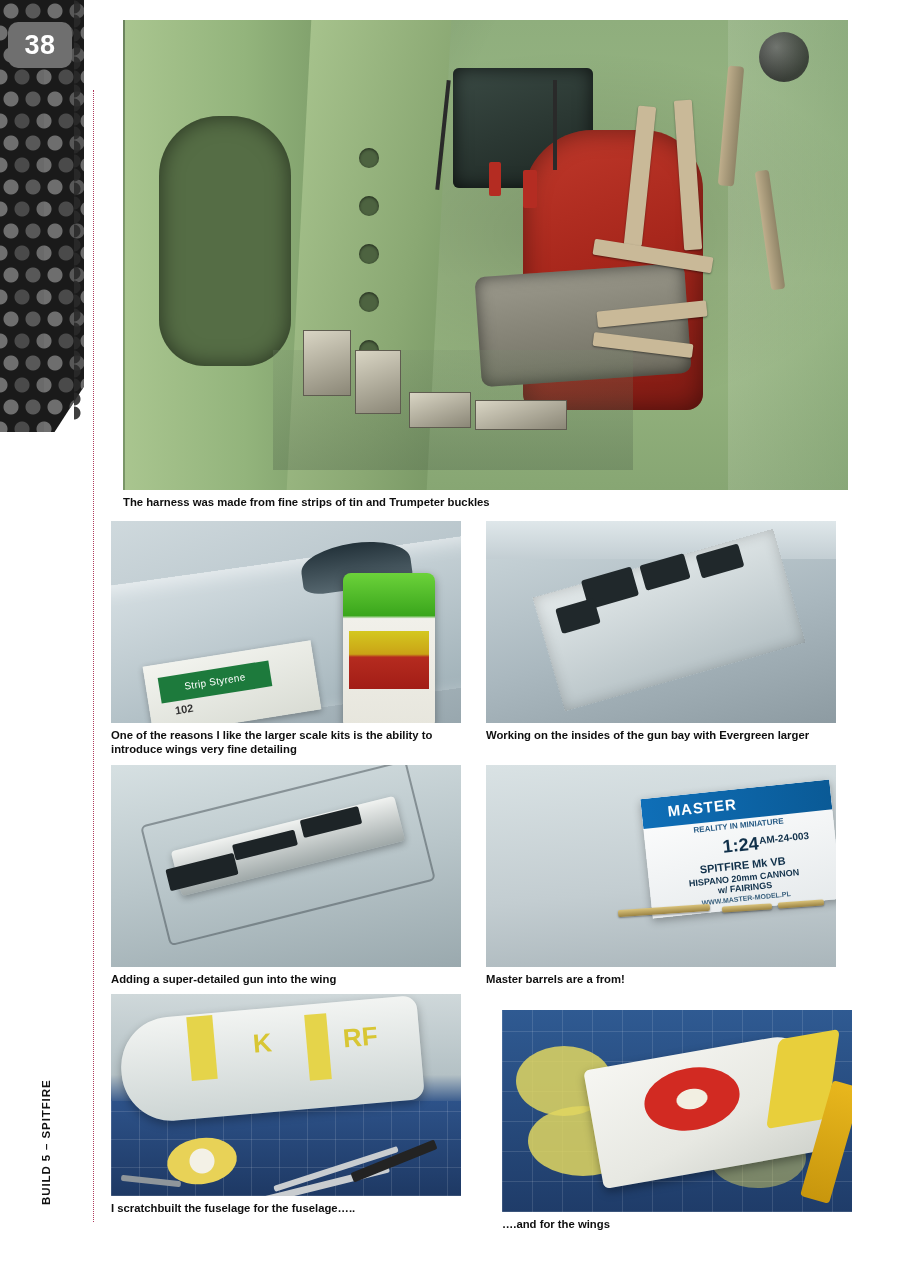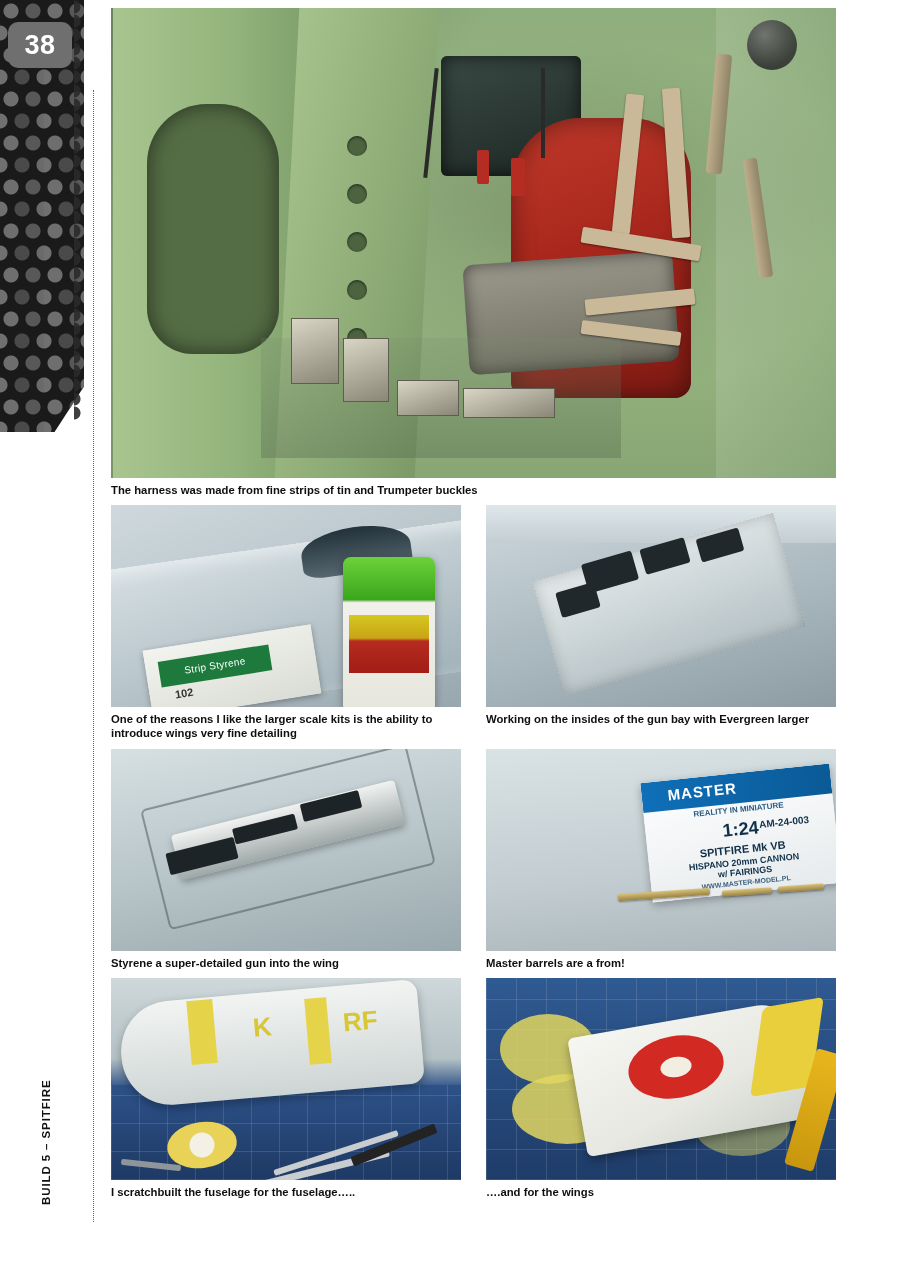--- a/index.html
+++ b/index.html
@@ -485,21 +485,21 @@
   <div class="rail-texture"></div>
   <div class="rail-wave"></div>
   <div class="rail-wave-white"></div>
   <div class="page-number-badge">38</div>
   <div class="dotted-rule"></div>
   <div class="side-title">BUILD 5 – SPITFIRE</div>
 </div>
 
 <div class="content">
 
-  <figure style="margin:0">
+  <figure style="margin:12px">
     <div class="photo hero">
 
       <div class="frame-left"></div>
       <div class="frame-cut"></div>
       <div class="bulkhead"></div>
       <div class="bh-hole" style="left:236px; top:128px;"></div>
       <div class="bh-hole" style="left:236px; top:176px;"></div>
       <div class="bh-hole" style="left:236px; top:224px;"></div>
       <div class="bh-hole" style="left:236px; top:272px;"></div>
       <div class="bh-hole" style="left:236px; top:320px;"></div>
@@ -565,21 +565,21 @@
   <div class="grid-row">
     <figure class="cell" style="margin:0">
       <div class="photo p-wing-gun">
 
         <div class="trough"></div>
         <div class="gun-body"></div>
         <div class="dark-slot" style="left:56px; top:96px; width:70px; height:22px; transform:rotate(-14deg);"></div>
         <div class="dark-slot" style="left:190px; top:48px; width:60px; height:18px; transform:rotate(-14deg);"></div>
         <div class="dark-slot" style="left:122px; top:72px; width:64px; height:16px; transform:rotate(-14deg);"></div>
       </div>
-      <figcaption class="caption">Styrene a super-detailed gun into the wing</figcaption>
+      <figcaption class="caption">Adding a super-detailed gun into the wing</figcaption>
     </figure>
 
     <figure class="cell" style="margin:0">
       <div class="photo p-master">
 
         <div class="pkg">
           <div class="pkg-head">MASTER</div>
           <div class="pkg-txt" style="top:32px; font-size:8px; color:#2a5d86;">REALITY IN MINIATURE</div>
           <div class="pkg-txt" style="top:46px; font-size:18px;">1:24</div>
           <div class="pkg-txt" style="top:48px; left:96px; width:86px; font-size:10px;">AM-24-003</div>
@@ -608,21 +608,21 @@
         <div class="code" style="left:232px; top:28px;">RF</div>
         <div class="tape-roll"></div>
         <div class="tool" style="left:150px; bottom:8px; width:130px; height:7px; transform:rotate(-14deg);"></div>
         <div class="tool" style="left:160px; bottom:24px; width:130px; height:6px; transform:rotate(-18deg);"></div>
         <div class="tool" style="left:238px; bottom:30px; width:90px; height:10px; background:#232323; transform:rotate(-22deg);"></div>
         <div class="tool" style="left:10px; bottom:12px; width:60px; height:6px; background:#8f969b; transform:rotate(6deg);"></div>
       </div>
       <figcaption class="caption">I scratchbuilt the fuselage for the fuselage…..</figcaption>
     </figure>
 
-    <figure class="cell" style="margin:0">
+    <figure class="cell" style="margin:16px">
       <div class="photo p-wings">
 
         <div class="mask-disc" style="left:14px; top:36px; width:96px; height:70px;"></div>
         <div class="mask-disc" style="left:26px; top:96px; width:110px; height:70px;"></div>
         <div class="mask-disc" style="right:46px; top:118px; width:96px; height:60px; opacity:0.55;"></div>
         <div class="wing-piece"></div>
         <div class="yellow-tip"></div>
         <div class="roundel"></div>
         <div class="knife"></div>
       </div>

